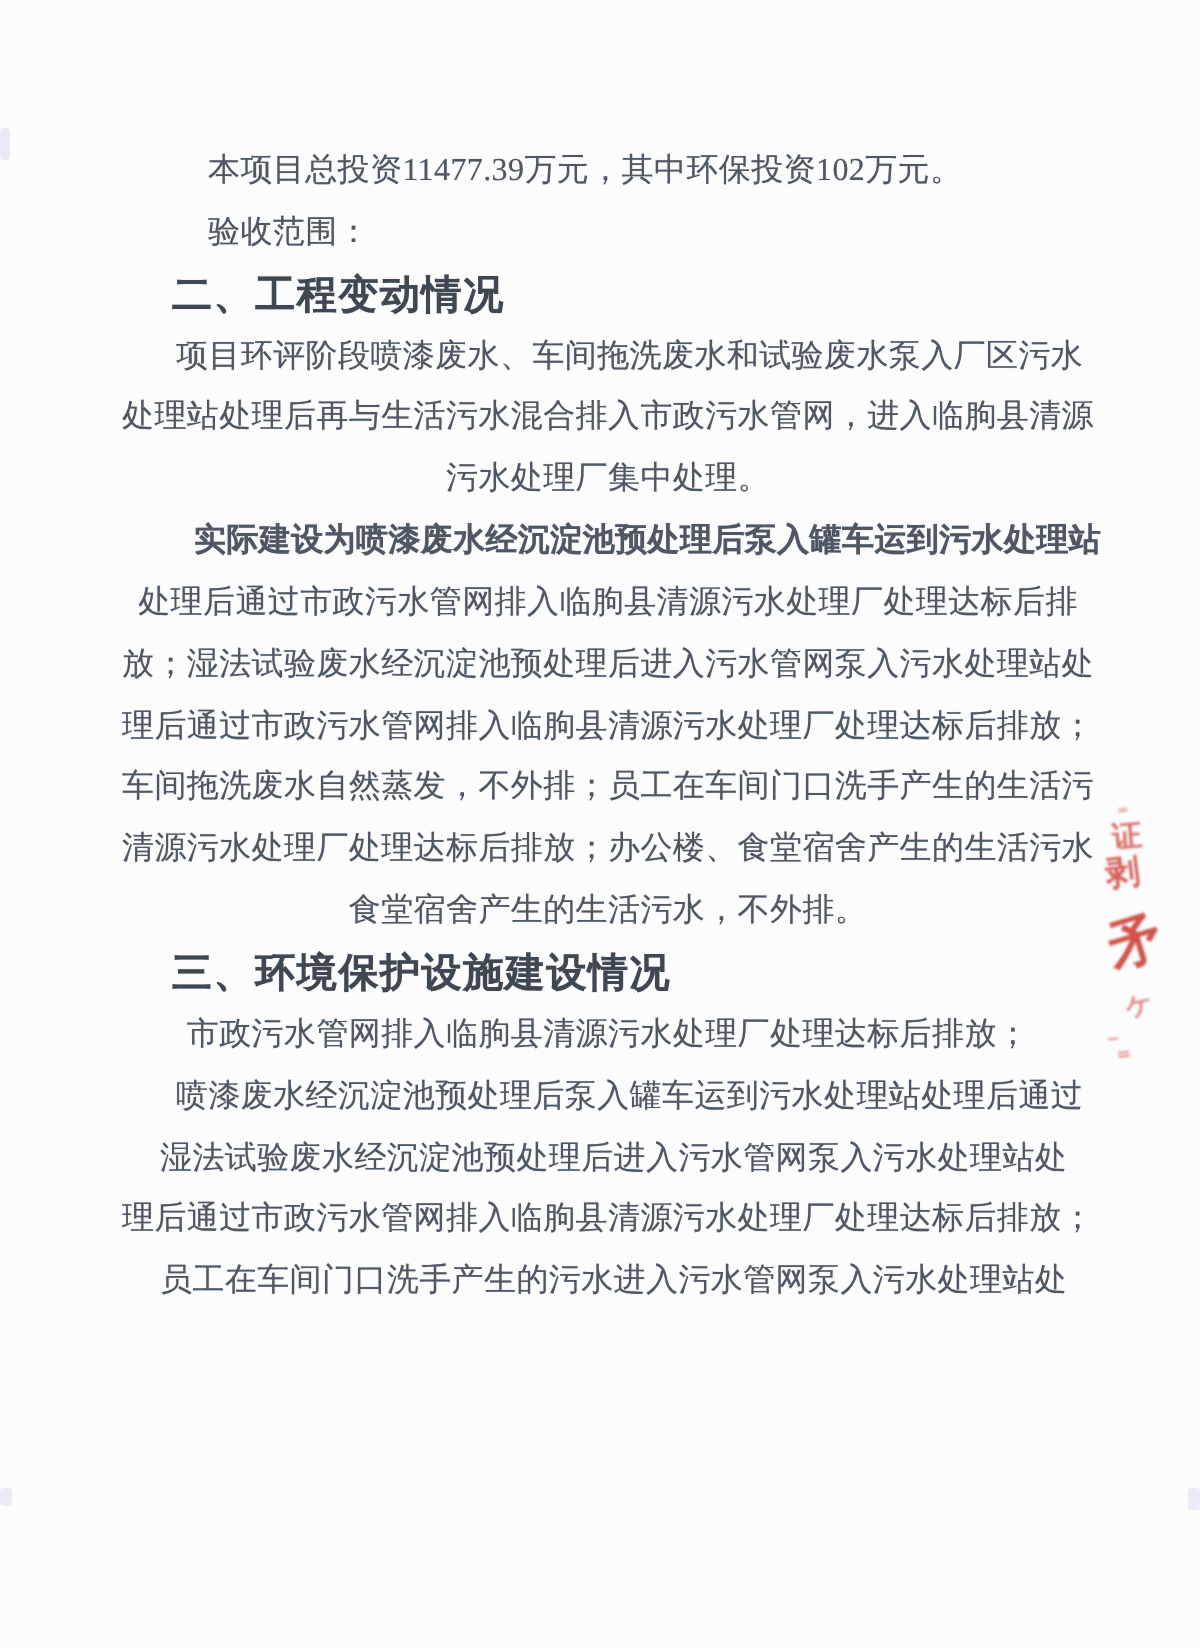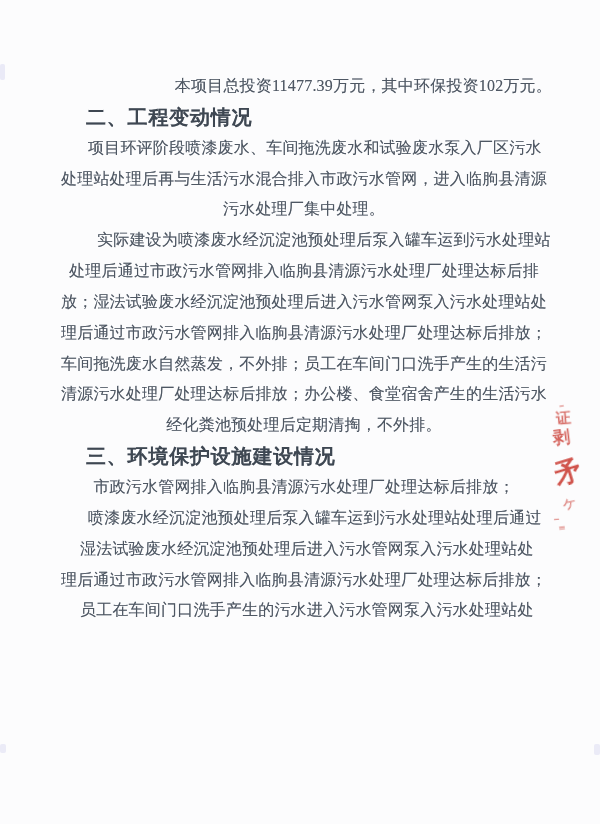--- a/index.html
+++ b/index.html
@@ -22,22 +22,22 @@
     white-space:nowrap;
     letter-spacing:0.2px;
   }
   .heading{
     font-weight:bold;
     color:var(--heading,#3e4752);
     padding-left:30px;
     font-size:20px;
     letter-spacing:0.8px;
   }
-  .indent-xl{padding-left:48px;text-align:right;}
-  .indent-lg{padding-left:41px;}
+  .indent-xl{padding-left:48px;}
+  .indent-lg{padding-left:41px;font-weight:bold;}
   .indent-md{padding-left:32px;}
   .indent-smd{padding-left:24px;}
   .indent-sm{padding-left:17px;}
   .flush{padding-left:0;text-align:center;}
   .stamp{
     position:absolute;left:0;top:0;width:600px;height:824px;
     pointer-events:none;
   }
   .stamp-mark{
     position:absolute;
@@ -50,31 +50,32 @@
   .artifact{
     position:absolute;border-radius:2px;
   }
 </style>
 </head>
 <body>
 
 <div class="page">
   <div class="text-block">
       <div class="line indent-xl">本项目总投资11477.39万元，其中环保投资102万元。</div>
+      <div class="line indent-xl">验收范围：</div>
       <div class="line heading">二、工程变动情况</div>
       <div class="line indent-md">项目环评阶段喷漆废水、车间拖洗废水和试验废水泵入厂区污水</div>
       <div class="line flush">处理站处理后再与生活污水混合排入市政污水管网，进入临朐县清源</div>
       <div class="line flush">污水处理厂集中处理。</div>
       <div class="line indent-lg">实际建设为喷漆废水经沉淀池预处理后泵入罐车运到污水处理站</div>
       <div class="line flush">处理后通过市政污水管网排入临朐县清源污水处理厂处理达标后排</div>
       <div class="line flush">放；湿法试验废水经沉淀池预处理后进入污水管网泵入污水处理站处</div>
       <div class="line flush">理后通过市政污水管网排入临朐县清源污水处理厂处理达标后排放；</div>
       <div class="line flush">车间拖洗废水自然蒸发，不外排；员工在车间门口洗手产生的生活污</div>
       <div class="line flush">清源污水处理厂处理达标后排放；办公楼、食堂宿舍产生的生活污水</div>
-      <div class="line flush">经化粪池预处理后定期清掏，不外排。</div>
+      <div class="line flush">食堂宿舍产生的生活污水，不外排。</div>
       <div class="line heading">三、环境保护设施建设情况</div>
       <div class="line flush">市政污水管网排入临朐县清源污水处理厂处理达标后排放；</div>
       <div class="line indent-md">喷漆废水经沉淀池预处理后泵入罐车运到污水处理站处理后通过</div>
       <div class="line indent-smd">湿法试验废水经沉淀池预处理后进入污水管网泵入污水处理站处</div>
       <div class="line flush">理后通过市政污水管网排入临朐县清源污水处理厂处理达标后排放；</div>
       <div class="line indent-smd">员工在车间门口洗手产生的污水进入污水管网泵入污水处理站处</div>
     </div>
   <div class="stamp">
       <span class="stamp-mark" style="left: 557px; top: 401px; font-size: 10px; opacity: 0.45; transform: rotate(-8deg);">﹦</span>
       <span class="stamp-mark" style="left: 556px; top: 411px; font-size: 15px; opacity: 0.7; transform: rotate(-5deg);">证</span>

